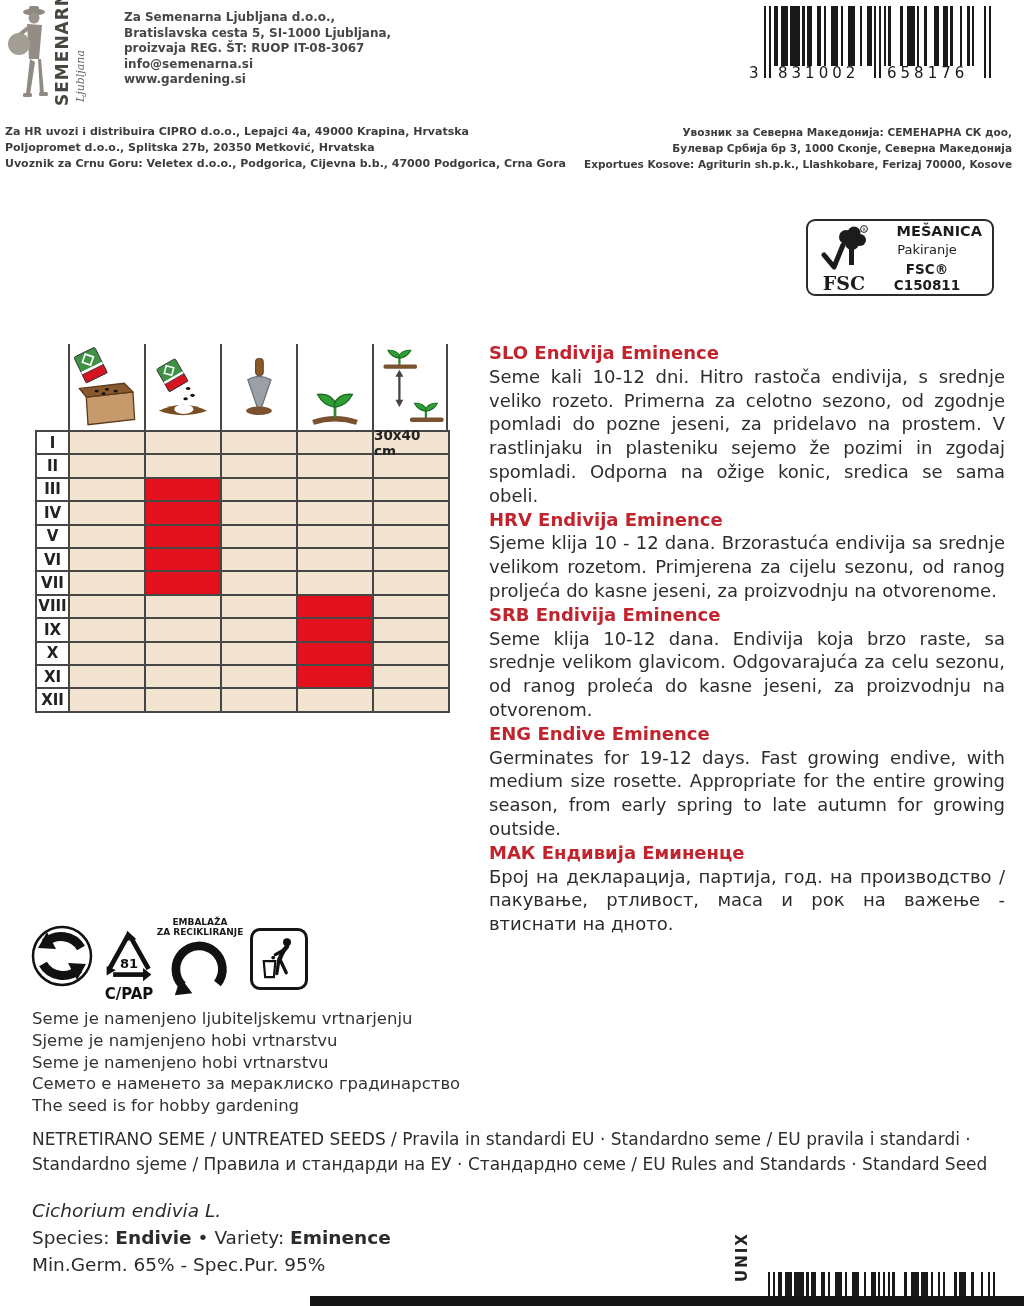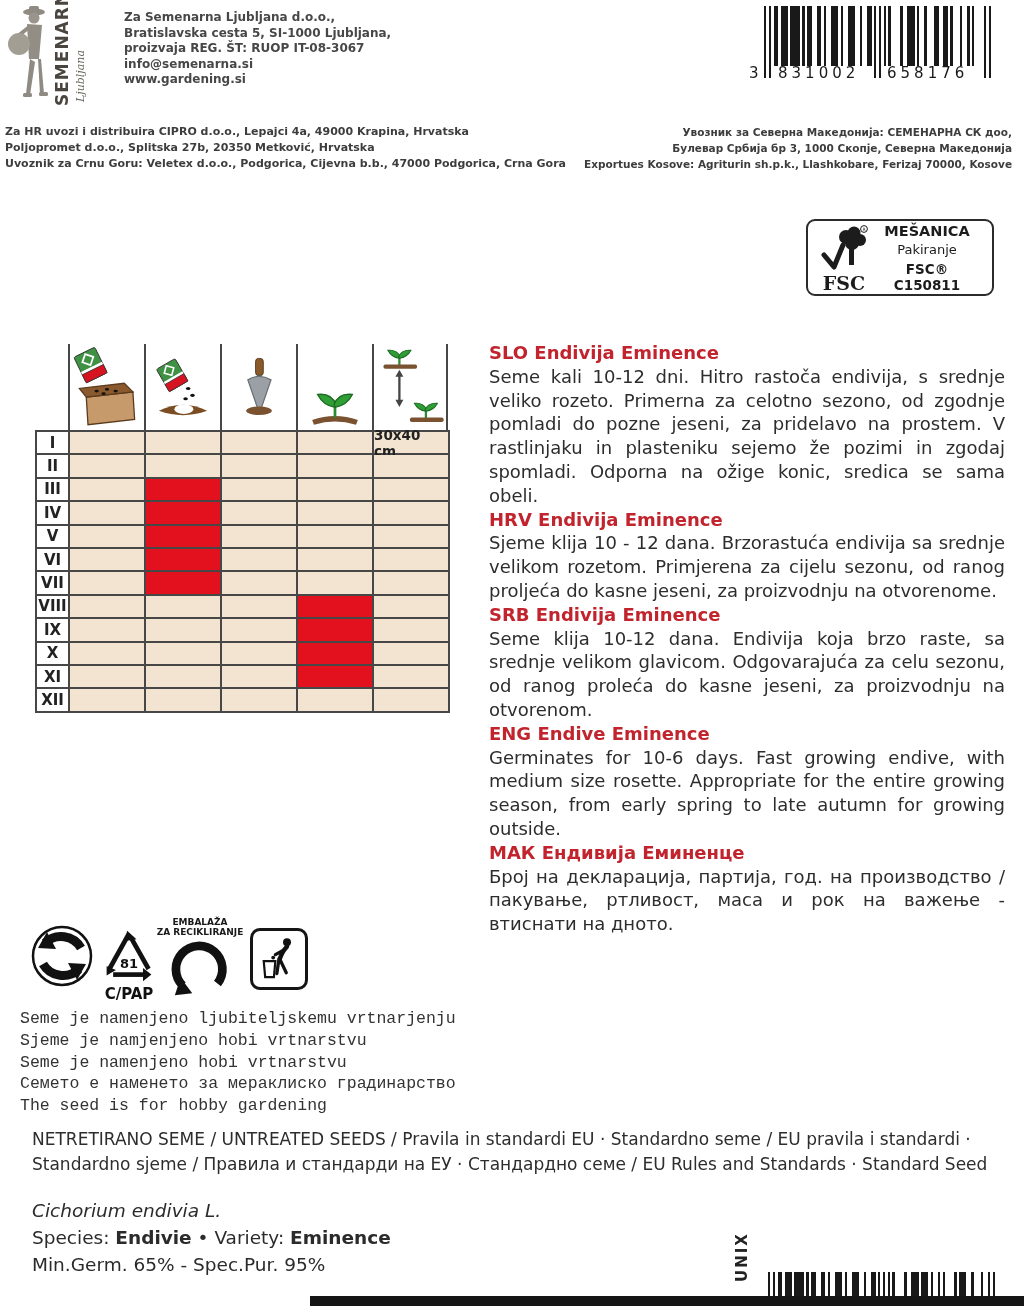--- a/index.html
+++ b/index.html
@@ -15,21 +15,21 @@
 
   .dist{font-size:11px;line-height:16px;font-weight:bold;color:#3d3d3d;}
   .dist.right{text-align:right;font-size:10.5px;}
 
   
   .fsc-box{border:2.5px solid #2b2b2b;border-radius:9px;width:188px;height:77px;
            display:flex;align-items:center;justify-content:space-between;padding:4px 10px 4px 8px;box-sizing:border-box;}
   .fsc-left{text-align:center;width:56px;}
   .fsc-left .fsc-word{font-family:"DejaVu Serif",serif;font-weight:bold;font-size:19px;color:#1c1c1c;line-height:16px;}
   .fsc-right{text-align:center;flex:1;}
-  .fsc-right .l1{font-weight:bold;font-size:14.5px;color:#1c1c1c;}
+  .fsc-right .l1{font-weight:bold;font-size:14.5px;color:#1c1c1c;text-align:right;}
   .fsc-right .l2{font-size:13px;color:#1c1c1c;margin-top:3px;}
   .fsc-right .l3{font-weight:bold;font-size:13.5px;color:#1c1c1c;margin-top:4px;}
 
   
   .barcode{position:relative;}
   .bars{display:flex;align-items:flex-start;}
   .bars i{display:block;height:60px;}
   .bars i.b{background:#191919;}
   .bars i.g{height:72px;}
   .bc-digits{position:absolute;top:58px;font-size:15px;color:#191919;letter-spacing:4px;white-space:nowrap;}
@@ -383,21 +383,21 @@
     <section>
     <h3>HRV Endivija Eminence</h3>
     <p>Sjeme klija 10 - 12 dana. Brzorastuća endivija sa srednje velikom rozetom. Primjerena za cijelu sezonu, od ranog proljeća do kasne jeseni, za proizvodnju na otvorenome.</p>
   </section>
     <section>
     <h3>SRB Endivija Eminence</h3>
     <p>Seme klija 10-12 dana. Endivija koja brzo raste, sa srednje velikom glavicom. Odgovarajuća za celu sezonu, od ranog proleća do kasne jeseni, za proizvodnju na otvorenom.</p>
   </section>
     <section>
     <h3>ENG Endive Eminence</h3>
-    <p>Germinates for 10-6 days. Fast growing endive, with medium size rosette. Appropriate for the entire growing season, from early spring to late autumn for growing outside.</p>
+    <p>Germinates for 19-12 days. Fast growing endive, with medium size rosette. Appropriate for the entire growing season, from early spring to late autumn for growing outside.</p>
   </section>
     <section>
     <h3>МАК Ендивија Еминенце</h3>
     <p>Број на декларација, партија, год. на производство / пакување, ртливост, маса и рок на важење - втиснати на дното.</p>
   </section>
   </div>
 
 <svg class="abs" style="left:30px;top:924px;" width="64" height="64" viewBox="0 0 64 64">
   <circle cx="32" cy="32" r="29" fill="#fff" stroke="#111" stroke-width="2.5"></circle>
   <path d="M51,24 A23,23 0 0 0 15,19" stroke="#111" stroke-width="9" fill="none"></path>
@@ -435,21 +435,21 @@
     <circle cx="41" cy="10" r="5.5" fill="#111"></circle>
     <path d="M41,16 C36,21 33,27 31,33" stroke="#111" stroke-width="6" fill="none" stroke-linecap="round"></path>
     <path d="M38,20 L25,27" stroke="#111" stroke-width="4.5" fill="none" stroke-linecap="round"></path>
     <path d="M31,33 L40,52" stroke="#111" stroke-width="4.5" fill="none" stroke-linecap="round"></path>
     <path d="M30,33 L27,53" stroke="#111" stroke-width="4.5" fill="none" stroke-linecap="round"></path>
     <circle cx="22" cy="31" r="2.6" fill="#111"></circle>
     <path d="M9,36 L25,36 L23,58 L11,58 Z" fill="none" stroke="#111" stroke-width="3"></path>
   </svg>
 </div>
 
-<div class="abs hobby" style="left:20px;top:1008px;font-family:Liberation Mono, monospace;">
+<div class="abs hobby" style="left:32px;top:1008px;">
     <div>Seme je namenjeno ljubiteljskemu vrtnarjenju</div>
     <div>Sjeme je namjenjeno hobi vrtnarstvu</div>
     <div>Seme je namenjeno hobi vrtnarstvu</div>
     <div>Семето е наменето за мераклиско градинарство</div>
     <div>The seed is for hobby gardening</div>
   </div>
 
 <div class="abs untreated" style="left:32px;top:1127px;">
     <div>NETRETIRANO SEME / UNTREATED SEEDS / Pravila in standardi EU · Standardno seme / EU pravila i standardi ·</div>
     <div>Standardno sjeme / Правила и стандарди на ЕУ · Стандардно семе / EU Rules and Standards · Standard Seed</div>

